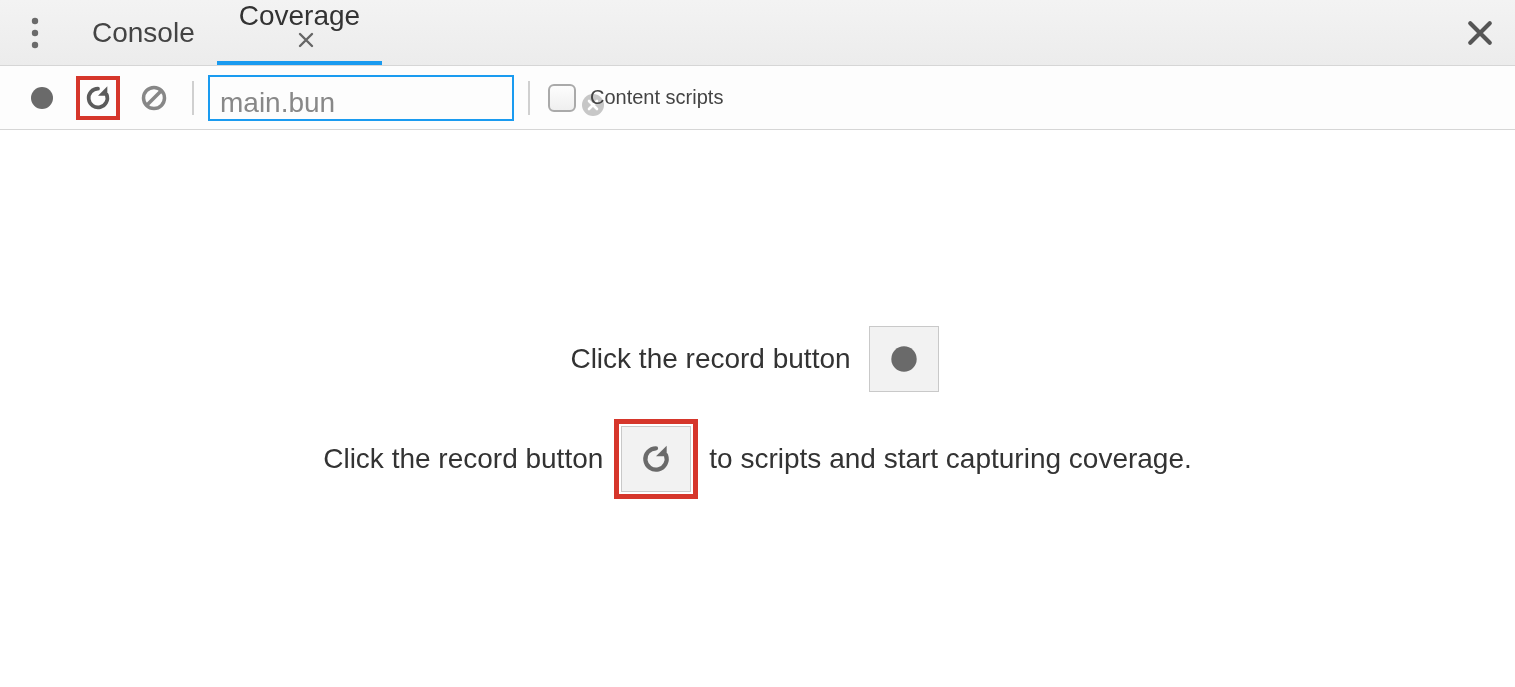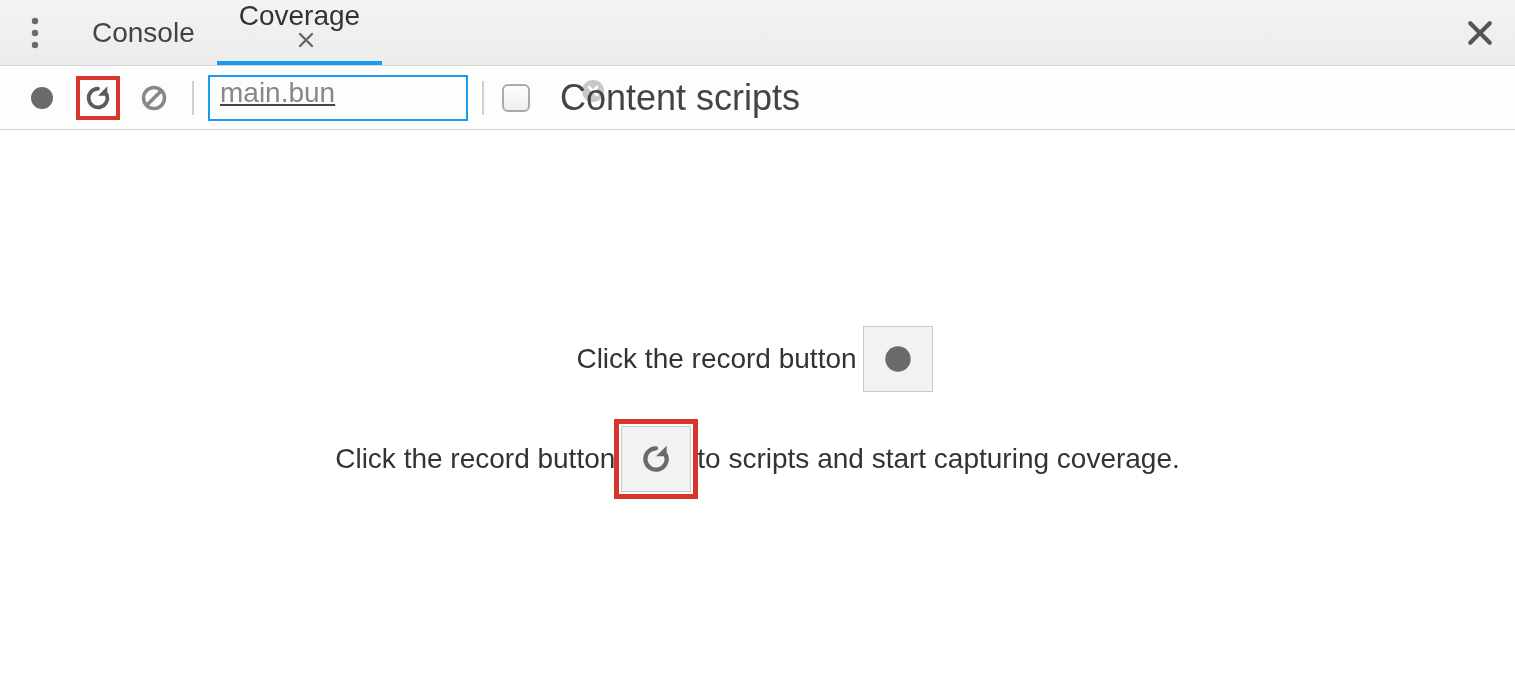--- a/index.html
+++ b/index.html
@@ -85,27 +85,26 @@
     border: 4px solid #d6362b;
   }
   .divider {
     width: 2px;
     height: 34px;
     background: #d0d0d0;
     margin: 0 10px;
   }
   .filter-wrap {
     display: flex;
-    align-items: flex-start;
+    align-items: flex-end;
     border: 2px solid #1a9bf0;
     height: 46px;
-    width: 260px;
+    width: 306px;
     padding: 0 10px;
     margin: 0 4px;
-    text-decoration: underline;
   }
   .filter-input {
     border: none;
     outline: none;
     font-size: 28px;
     color: #888;
     background: transparent;
     flex: 1;
     padding: 0;
   }
@@ -117,37 +116,37 @@
   }
   .checkbox {
     width: 28px; height: 28px;
     border: 2px solid #aaa;
     border-radius: 6px;
     background: linear-gradient(#fdfdfd,#efefef);
     margin-right: 14px;
     margin-left: 8px;
     cursor: pointer;
   }
-  .cs-label { font-size: 36px; color: #444; margin-left: 16px; }
+  .cs-label { font-size: 20px; color: #444; }
 
   
   .content {
     height: calc(687px - 66px - 64px);
     display: flex;
     flex-direction: column;
     align-items: center;
     justify-content: center;
     gap: 34px;
     font-size: 28px;
     color: #333;
   }
   .msg-row {
     display: flex;
     align-items: center;
-    gap: 0;
+    gap: 12px;
     white-space: nowrap;
   }
   .inline-btn {
     width: 70px;
     height: 66px;
     border: 1px solid #c9c9c9;
     background: #f2f2f2;
     display: flex;
     align-items: center;
     justify-content: center;

